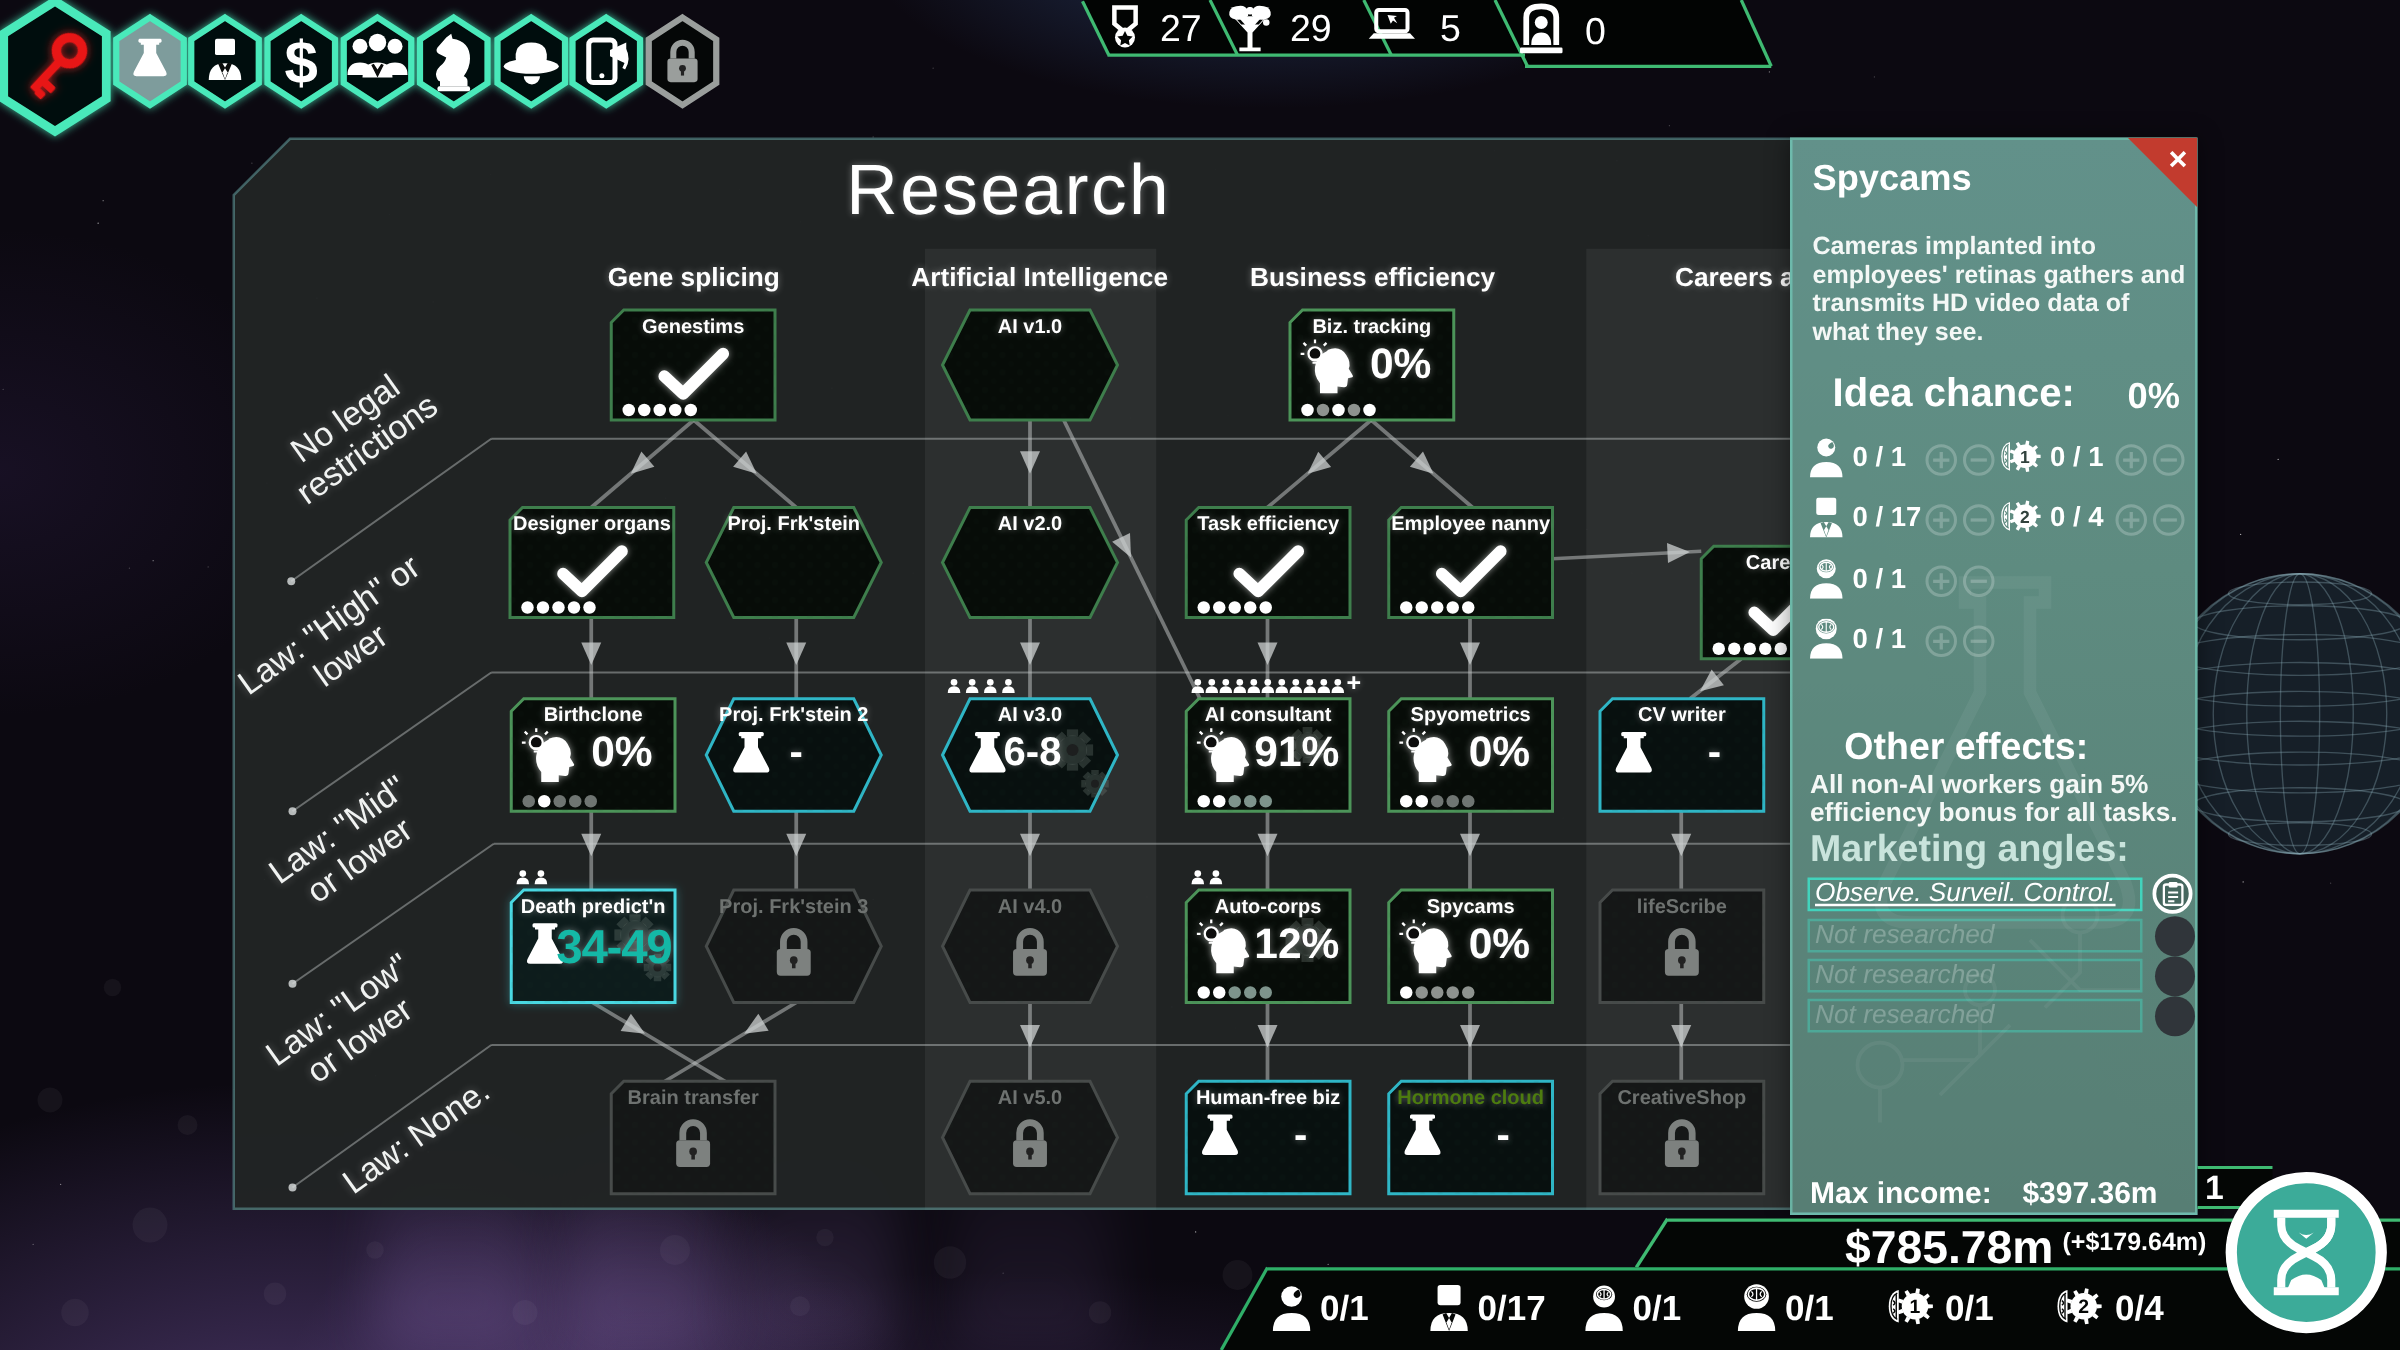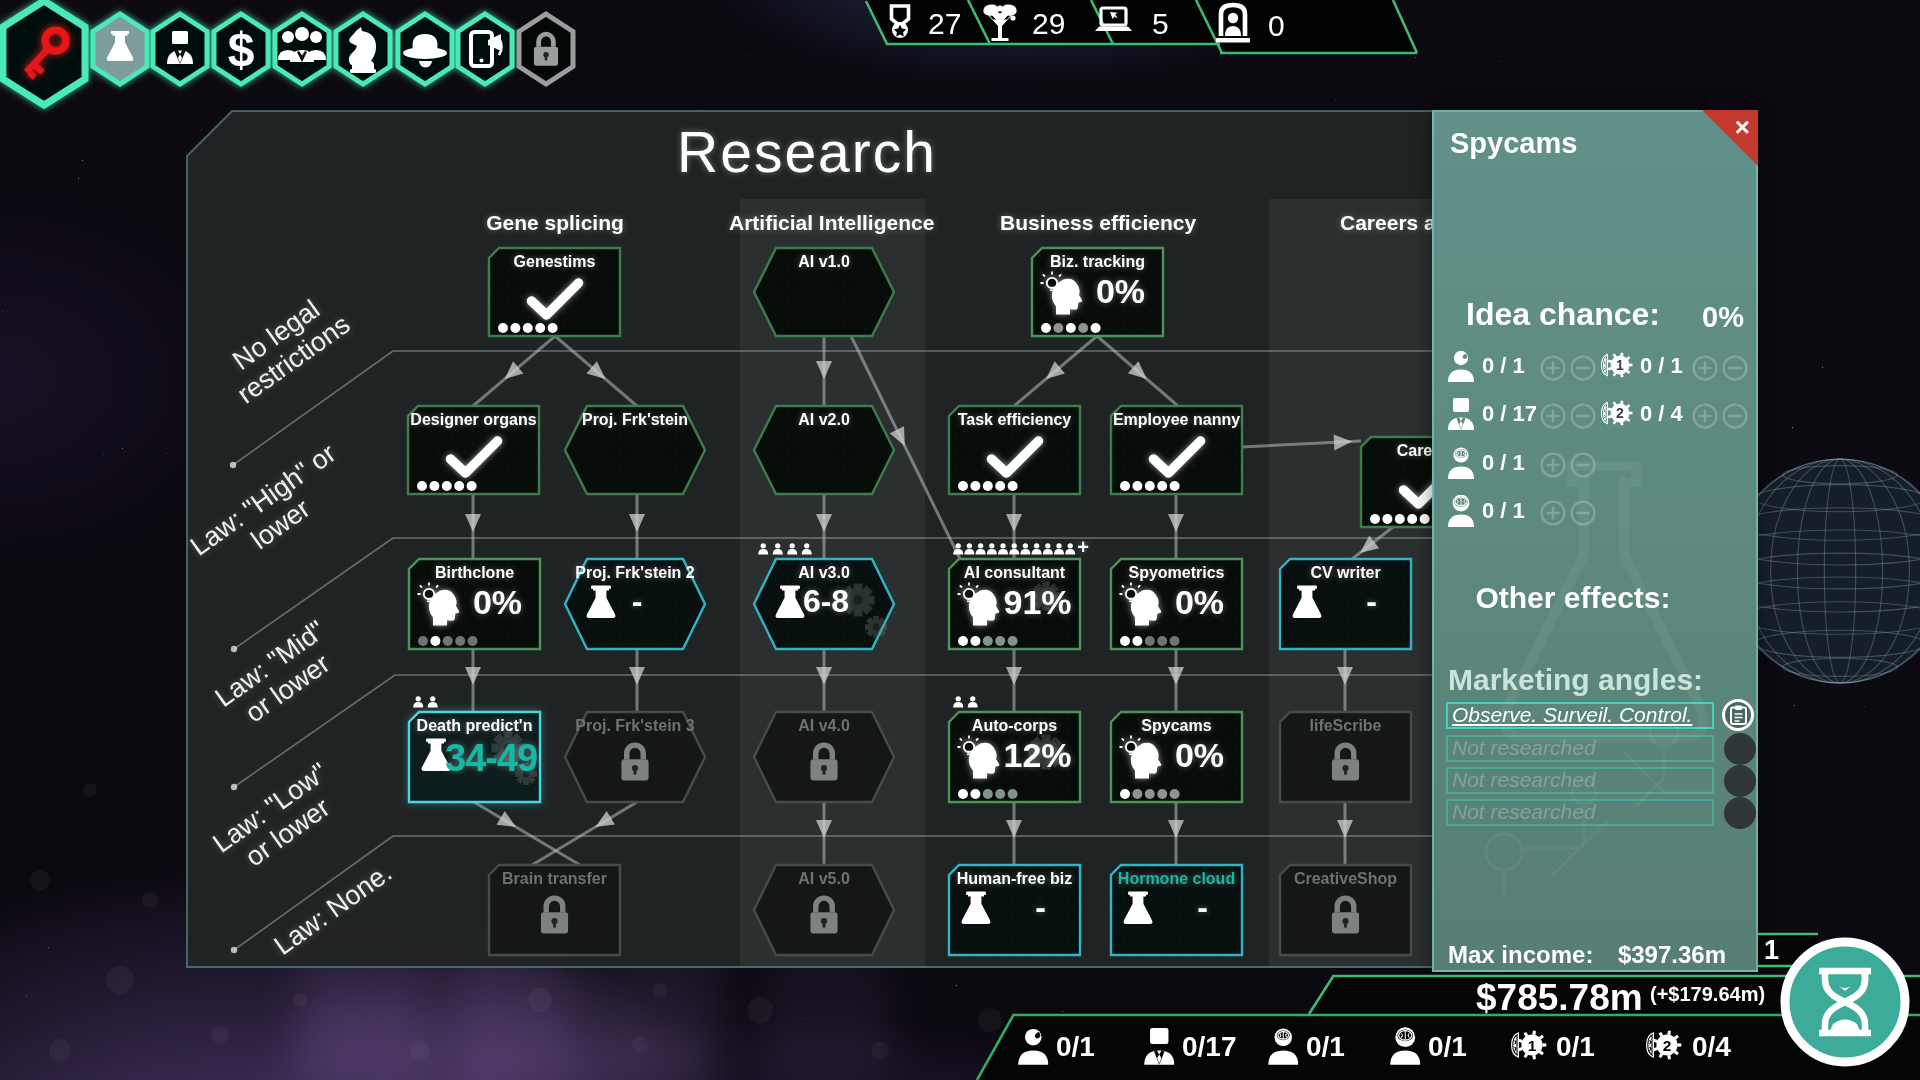--- a/index.html
+++ b/index.html
@@ -548,21 +548,21 @@
 <div class="t" style="left:754px;top:718px;width:140px;font-size:16px;font-weight:bold;color:#6e7270;text-align:center;white-space:nowrap;z-index:2;">AI v4.0</div>
 <div class="t" style="left:949px;top:718px;width:131px;font-size:16px;font-weight:bold;color:#fff;text-align:center;text-shadow:0 0 6px rgba(255,255,255,.35);white-space:nowrap;z-index:2;">Auto-corps</div>
 <div class="t" style="left:1001px;top:738px;width:73px;font-size:34px;font-weight:bold;color:#fff;text-align:center;text-shadow:0 0 6px rgba(255,255,255,.35);white-space:nowrap;z-index:2;">12%</div>
 <div class="t" style="left:1111px;top:718px;width:131px;font-size:16px;font-weight:bold;color:#fff;text-align:center;text-shadow:0 0 6px rgba(255,255,255,.35);white-space:nowrap;z-index:2;">Spycams</div>
 <div class="t" style="left:1163px;top:738px;width:73px;font-size:34px;font-weight:bold;color:#fff;text-align:center;text-shadow:0 0 6px rgba(255,255,255,.35);white-space:nowrap;z-index:2;">0%</div>
 <div class="t" style="left:1280px;top:718px;width:131px;font-size:16px;font-weight:bold;color:#6e7270;text-align:center;white-space:nowrap;z-index:2;">lifeScribe</div>
 <div class="t" style="left:489px;top:871px;width:131px;font-size:16px;font-weight:bold;color:#6e7270;text-align:center;white-space:nowrap;z-index:2;">Brain transfer</div>
 <div class="t" style="left:754px;top:871px;width:140px;font-size:16px;font-weight:bold;color:#6e7270;text-align:center;white-space:nowrap;z-index:2;">AI v5.0</div>
 <div class="t" style="left:949px;top:871px;width:131px;font-size:16px;font-weight:bold;color:#fff;text-align:center;text-shadow:0 0 6px rgba(255,255,255,.35);white-space:nowrap;z-index:2;">Human-free biz</div>
 <div class="t" style="left:1007px;top:891px;width:67px;font-size:32px;font-weight:bold;color:#fff;text-align:center;text-shadow:0 0 6px rgba(255,255,255,.35);white-space:nowrap;z-index:2;">-</div>
-<div class="t" style="left:1111px;top:871px;width:131px;font-size:16px;font-weight:bold;color:#14b8a6;text-align:center;text-shadow:0 0 6px rgba(255,255,255,.35);white-space:nowrap;z-index:2;">Hormone cloud</div>
+<div class="t" style="left:1111px;top:871px;width:131px;font-size:16px;font-weight:bold;color:#4d7c0f;text-align:center;text-shadow:0 0 6px rgba(255,255,255,.35);white-space:nowrap;z-index:2;">Hormone cloud</div>
 <div class="t" style="left:1169px;top:891px;width:67px;font-size:32px;font-weight:bold;color:#fff;text-align:center;text-shadow:0 0 6px rgba(255,255,255,.35);white-space:nowrap;z-index:2;">-</div>
 <div class="t" style="left:1280px;top:871px;width:131px;font-size:16px;font-weight:bold;color:#6e7270;text-align:center;white-space:nowrap;z-index:2;">CreativeShop</div>
 <div class="t" style="left:500px;top:123px;width:614px;font-size:57px;font-weight:normal;color:#fff;text-align:center;text-shadow:0 0 6px rgba(255,255,255,.35);letter-spacing:2px;white-space:nowrap;z-index:2;">Research</div>
 <div class="t" style="left:460px;top:212px;width:190px;font-size:21px;font-weight:bold;color:#fff;text-align:center;text-shadow:0 0 6px rgba(255,255,255,.35);white-space:nowrap;z-index:2;">Gene splicing</div>
 <div class="t" style="left:729px;top:212px;width:190px;font-size:21px;font-weight:bold;color:#fff;text-align:center;text-shadow:0 0 6px rgba(255,255,255,.35);white-space:nowrap;z-index:2;">Artificial Intelligence</div>
 <div class="t" style="left:1000px;top:212px;width:190px;font-size:21px;font-weight:bold;color:#fff;text-align:center;text-shadow:0 0 6px rgba(255,255,255,.35);white-space:nowrap;z-index:2;">Business efficiency</div>
 <div class="t" style="left:1340px;top:212px;width:200px;font-size:21px;font-weight:bold;color:#fff;text-align:left;text-shadow:0 0 6px rgba(255,255,255,.35);white-space:nowrap;z-index:2;">Careers and co</div>
 <div class="t" style="left:285px;top:347px;width:0;height:0;z-index:2;overflow:visible">
     <div style="position:absolute;left:0;top:0;width:340px;margin-left:-170px;margin-top:-30px;transform:rotate(-35.5deg);text-align:center;font-size:27px;line-height:1.12;color:#f1f3f2;text-shadow:0 0 7px rgba(255,255,255,.3);white-space:nowrap">No legal<br>restrictions</div>
   </div>
@@ -575,20 +575,21 @@
 <div class="t" style="left:279px;top:820px;width:0;height:0;z-index:2;overflow:visible">
     <div style="position:absolute;left:0;top:0;width:340px;margin-left:-170px;margin-top:-30px;transform:rotate(-35.5deg);text-align:center;font-size:27px;line-height:1.12;color:#f1f3f2;text-shadow:0 0 7px rgba(255,255,255,.3);white-space:nowrap">Law: "Low"<br>or lower</div>
   </div>
 <div class="t" style="left:333px;top:909px;width:0;height:0;z-index:2;overflow:visible">
     <div style="position:absolute;left:0;top:0;width:340px;margin-left:-170px;margin-top:-15px;transform:rotate(-35.5deg);text-align:center;font-size:27px;line-height:1.12;color:#f1f3f2;text-shadow:0 0 7px rgba(255,255,255,.3);white-space:nowrap">Law: None.</div>
   </div>
 <div id="spanel">
     <div id="redc"></div>
 <div class="t" style="right:6px;top:2px;font-size:26px;font-weight:bold;color:#fff;z-index:4">×</div>
 <div class="t" style="left:16px;top:16px;width:200px;font-size:29px;font-weight:bold;color:#fff;text-align:left;white-space:nowrap;">Spycams</div>
+    <div class="t" style="left:16px;top:74px;width:312px;font-size:20px;font-weight:bold;color:#f4f8f6;line-height:1.15;white-space:nowrap">Cameras implanted into<br>employees' retinas gathers and<br>transmits HD video data of<br>what they see.</div>
     <div class="t" style="left:14px;top:186px;width:230px;font-size:32px;font-weight:bold;color:#fff;text-align:center;white-space:nowrap;">Idea chance:</div>
     <div class="t" style="left:210px;top:190px;width:100px;font-size:29px;font-weight:bold;color:#fff;text-align:right;white-space:nowrap;">0%</div>
     <svg style="position:absolute;left:12px;top:238px" width="30" height="32" viewBox="0 0 30 32">
       <circle cx="15" cy="8" r="7.2" fill="#fff"></circle>
       <path d="M 19.8,3.5 q 2.6,3.6 .2,5 q -2.4,1.4 -3.4,-1.2 q -.6,-1.8 3.2,-3.8 z" fill="#5e8b80"></path>
       <path d="M 19,3 q 2.8,3.8 .2,5.4 q -2.6,1.6 -3.8,-1.2 q -.7,-2 3.6,-4.2 z" fill="#fff" opacity=".0"></path>
       <path d="M 2,32 q 0,-12.5 13,-12.5 q 13,0 13,12.5 z" fill="#fff"></path>
     </svg>
     <div class="t" style="left:48px;top:242px;width:60px;font-size:22px;font-weight:bold;color:#fff;text-align:left;white-space:nowrap;">0 / 1</div>
     <svg style="position:absolute;left:106px;top:242px" width="62" height="28" viewBox="0 0 62 28" opacity="0.22">
@@ -676,20 +677,21 @@
       <path d="M 2,32 q 0,-12.5 13,-12.5 q 13,0 13,12.5 z" fill="#fff"></path>
     </svg>
     <div class="t" style="left:48px;top:387px;width:60px;font-size:22px;font-weight:bold;color:#fff;text-align:left;white-space:nowrap;">0 / 1</div>
     <svg style="position:absolute;left:106px;top:387px" width="62" height="28" viewBox="0 0 62 28" opacity="0.22">
       <circle cx="13" cy="14" r="11.4" fill="none" stroke="#fff" stroke-width="2.4"></circle>
       <path d="M 6.5,14 h13 M 13,7.5 v13" stroke="#fff" stroke-width="2.6"></path>
       <circle cx="43" cy="14" r="11.4" fill="none" stroke="#fff" stroke-width="2.4"></circle>
       <path d="M 36.5,14 h13" stroke="#fff" stroke-width="2.6"></path>
     </svg>
     <div class="t" style="left:14px;top:470px;width:250px;font-size:30px;font-weight:bold;color:#fff;text-align:center;white-space:nowrap;">Other effects:</div>
+    <div class="t" style="left:14px;top:504px;width:300px;font-size:21px;font-weight:bold;color:#f4f8f6;line-height:1.1">All non-AI workers gain 5% efficiency bonus for all tasks.</div>
     <div class="t" style="left:14px;top:552px;width:280px;font-size:30px;font-weight:bold;color:#c9e4dc;text-align:left;white-space:nowrap;">Marketing angles:</div>
     <div style="position:absolute;left:12px;top:590px;width:268px;height:27px;border:2px solid rgba(62,224,200,.85);"></div>
     <div class="t" style="left:18px;top:592px;width:256px;font-size:21px;font-style:italic;color:#fff;text-decoration:underline;white-space:nowrap">Observe. Surveil. Control.</div>
     <div style="position:absolute;left:288px;top:587px;width:32px;height:32px;border-radius:50%;border:3px solid #fff;background:rgba(40,60,55,.4)"></div>
     <svg style="position:absolute;left:296px;top:593px" width="17" height="20" viewBox="0 0 17 20">
       <rect x="1" y="2.5" width="15" height="16.5" rx="2" fill="none" stroke="#fff" stroke-width="2"></rect>
       <rect x="5" y="0.5" width="7" height="4.5" rx="1" fill="#fff"></rect>
       <path d="M 4.5,9 h8 M 4.5,12.5 h8 M 4.5,16 h5" stroke="#fff" stroke-width="1.6"></path>
     </svg>
     <div style="position:absolute;left:12px;top:623px;width:268px;height:27px;border:2px solid rgba(62,224,200,.4);"></div>

